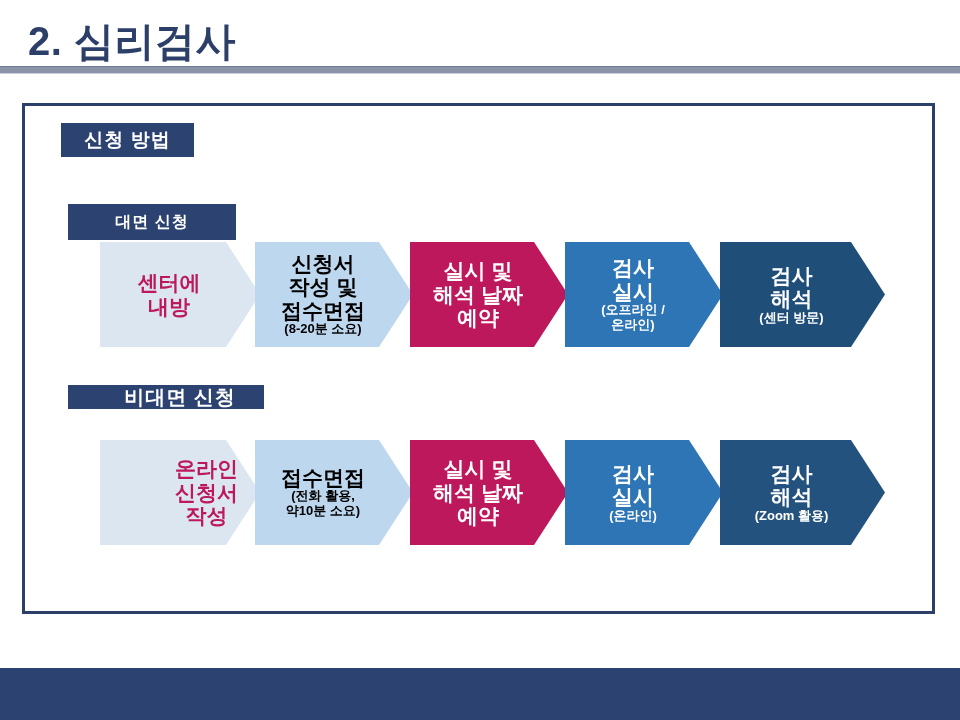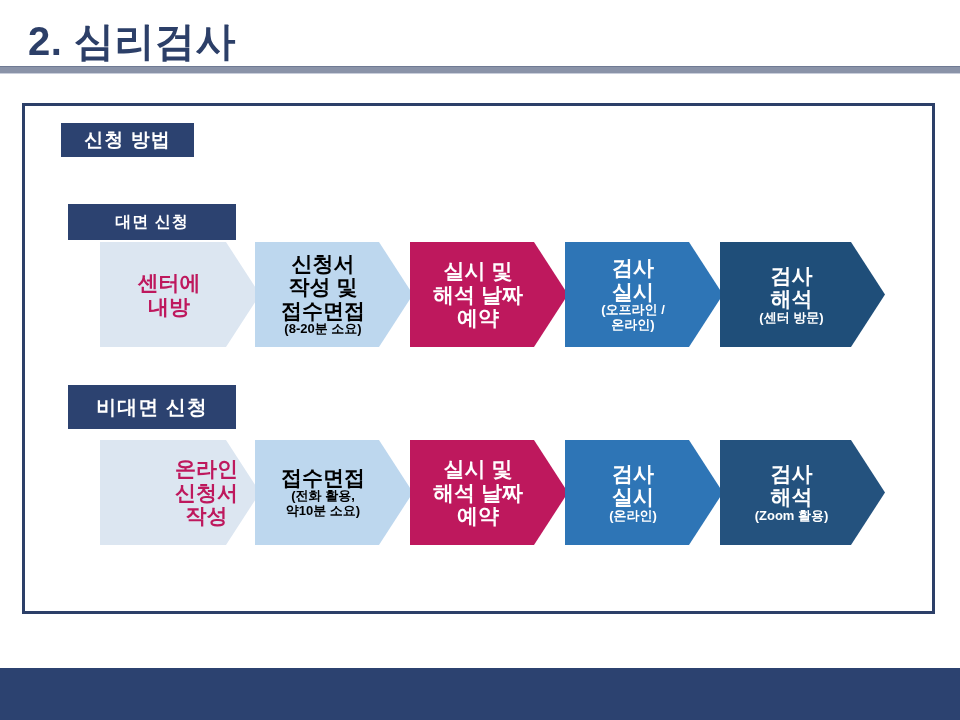--- a/index.html
+++ b/index.html
@@ -73,22 +73,23 @@
     left: 68px;
     top: 204px;
     width: 168px;
     height: 36px;
     font-size: 16px;
   }
   #label-online {
     left: 68px;
     top: 385px;
     width: 168px;
-    height: 44px;
+    height: 24px;
     font-size: 20px;
+    padding-left: 28px;
   }
 
   
   .chev-row {
     position: absolute;
     height: 105px;
   }
   #row-offline { left: 100px; top: 242px; }
   #row-online  { left: 100px; top: 440px; }
 

